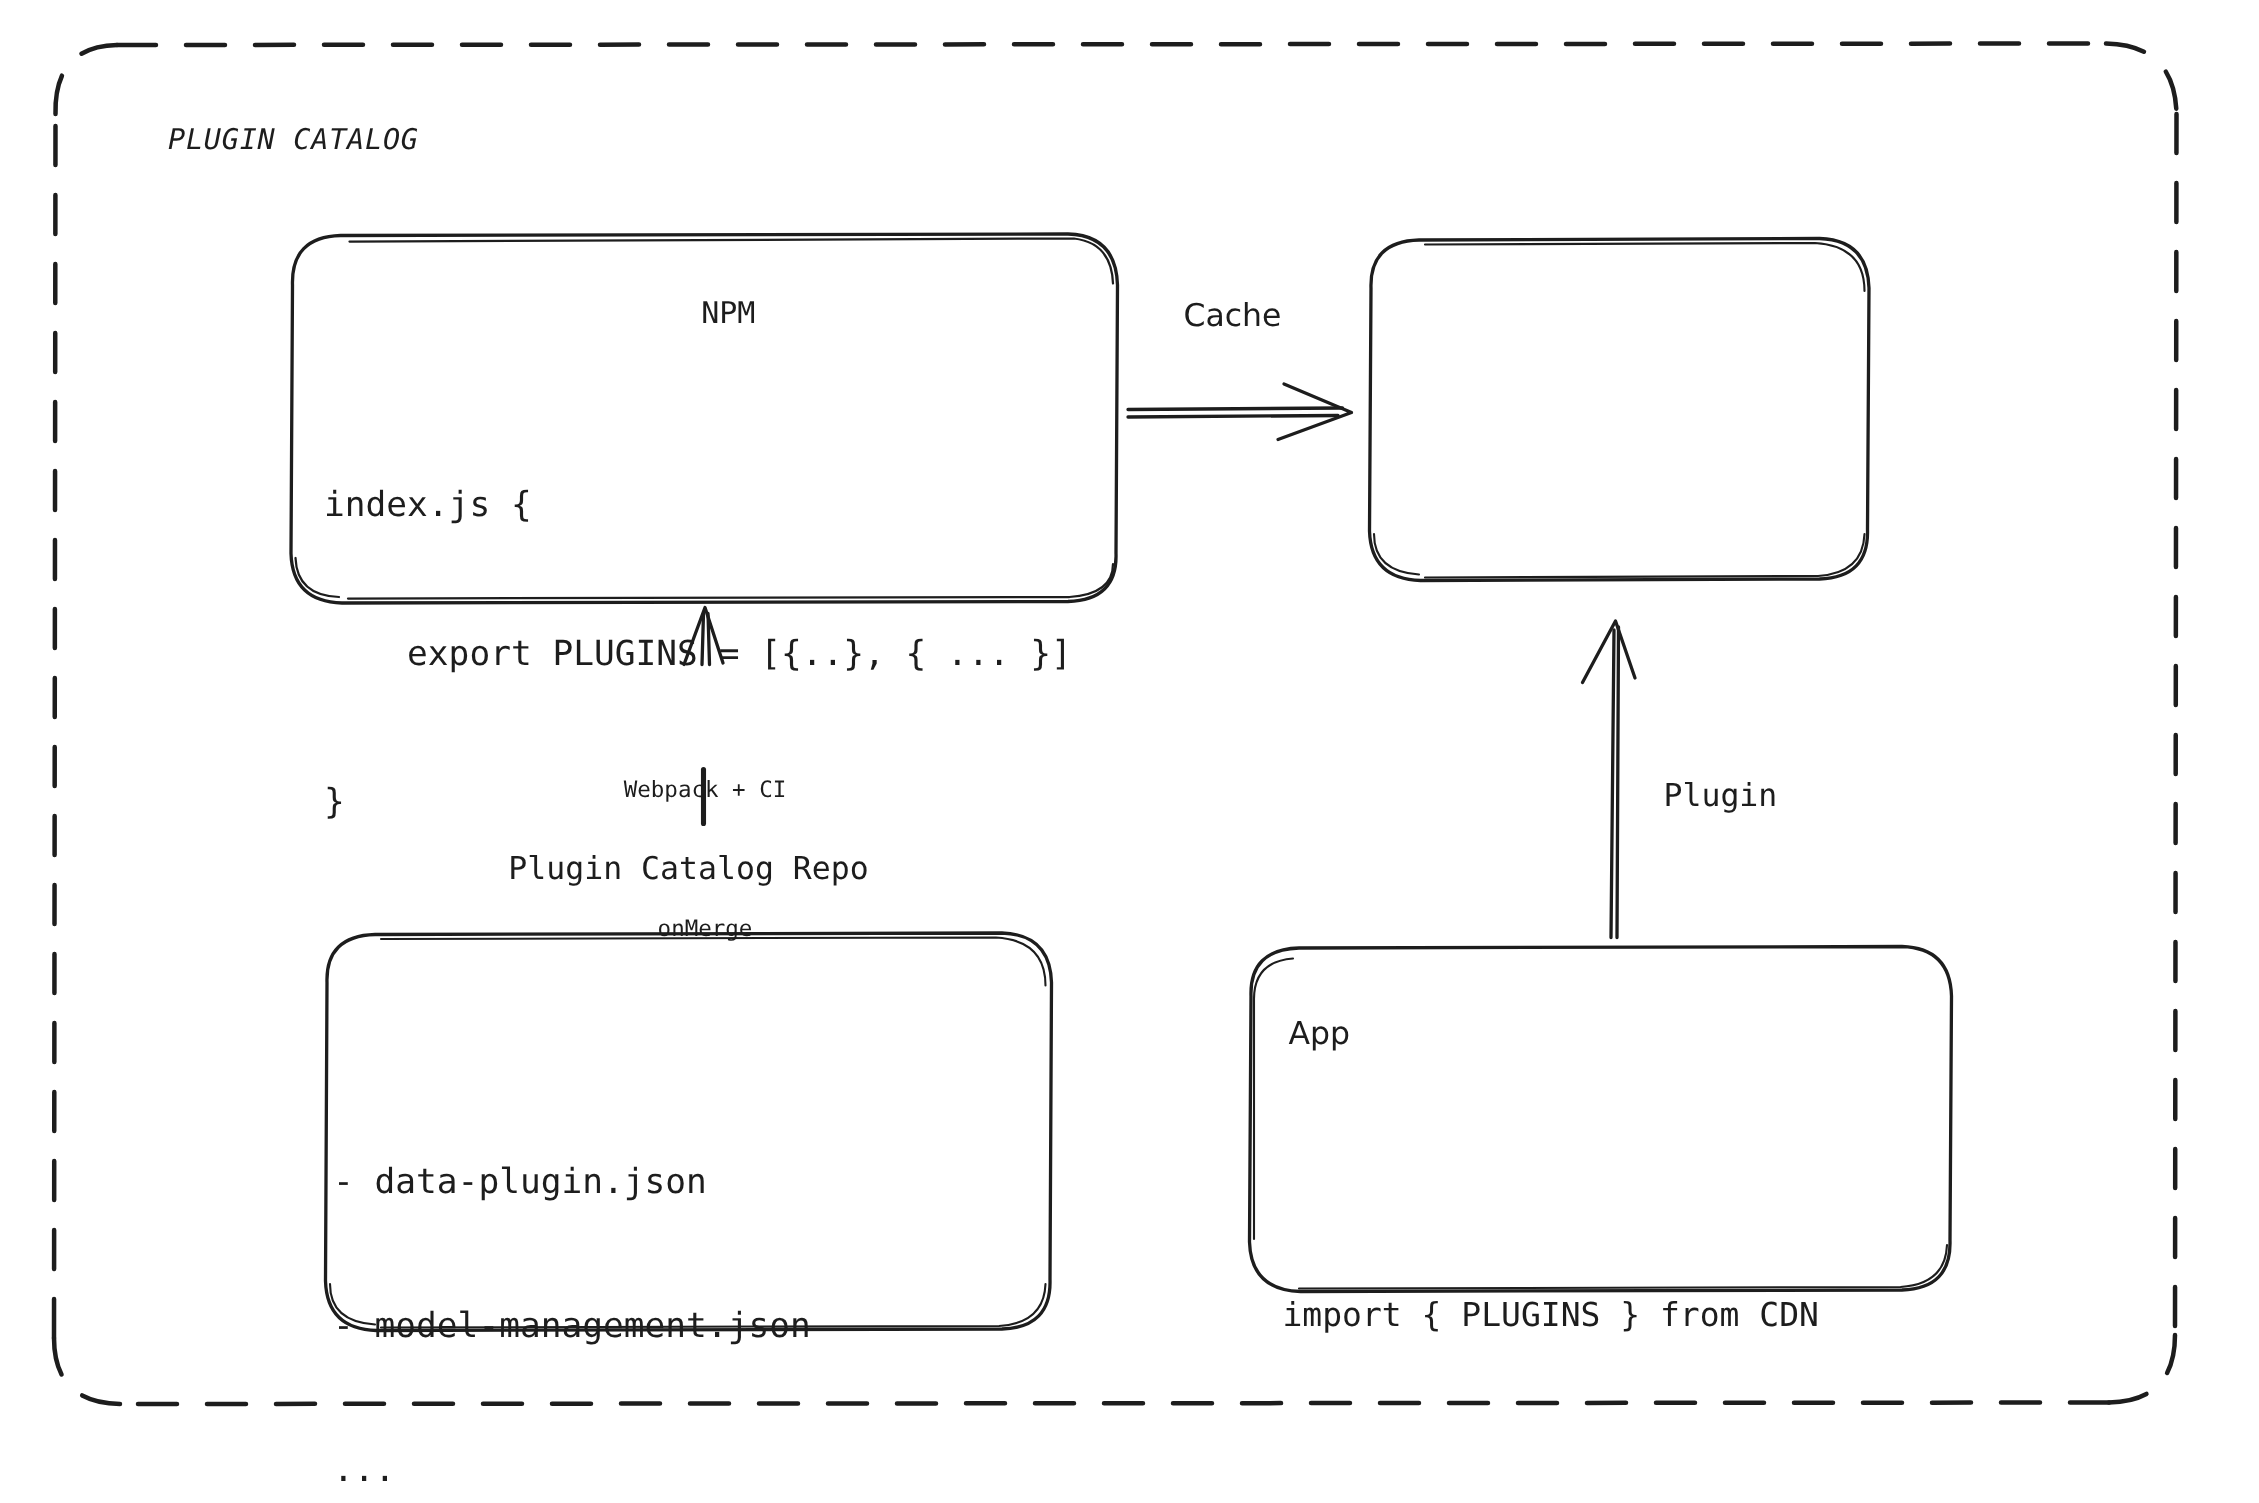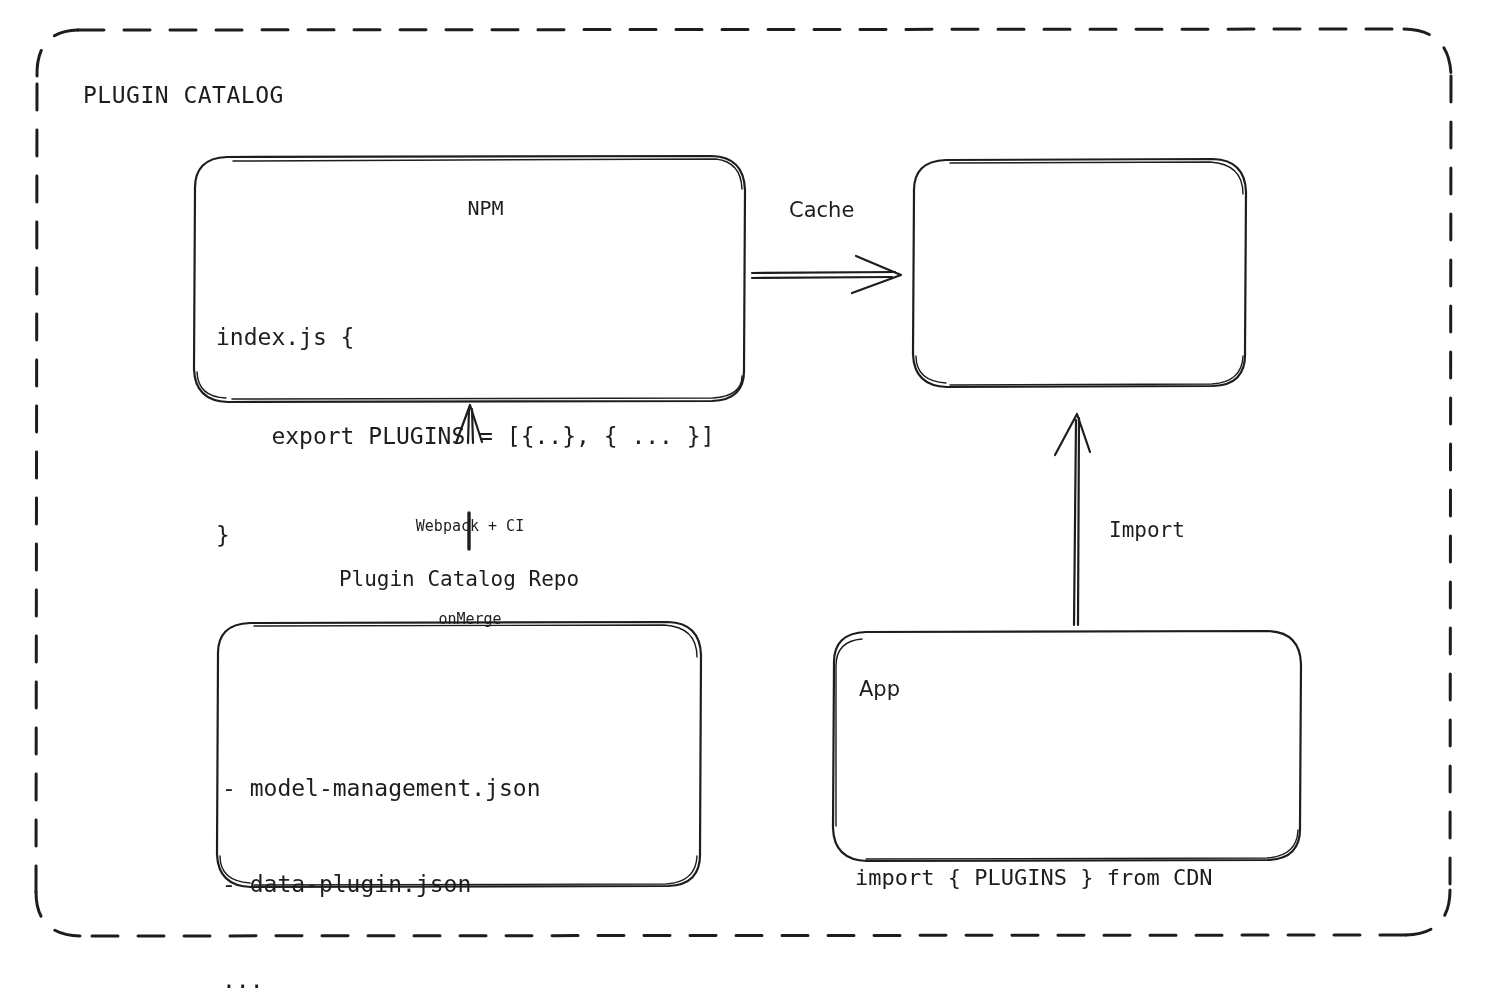--- a/index.html
+++ b/index.html
@@ -24,24 +24,25 @@
     pointer-events: none;
   }
   .txt {
     position: absolute;
     white-space: pre;
     color: #1d1d1d;
     line-height: 1.0;
   }
   
   .group-title {
-    left: 83px;
+    left: 112px;
     top: 84px;
-    font-size: 23px;
+    font-size: 19px;
     letter-spacing: 0.5px;
+    font-style: italic;
   }
   
   .npm-title {
     left: 210px;
     top: 198px;
     width: 551px;
     text-align: center;
     font-size: 20px;
   }
   .npm-code {
@@ -193,26 +194,26 @@
   </div>
 
 
   <div class="txt label-cache">Cache</div>
 
   <div class="txt label-webpack">
     <div>Webpack + CI</div>
     <div>onMerge</div>
   </div>
 
-  <div class="txt label-import">Import</div>
+  <div class="txt label-import">Plugin</div>
 
   <div class="txt label-repo">Plugin Catalog Repo</div>
   <div class="txt repo-list">
+    <div>- data-plugin.json</div>
     <div>- model-management.json</div>
-    <div>- data-plugin.json</div>
     <div>...</div>
   </div>
 
   <div class="txt app-title">App</div>
   <div class="txt app-code">
     <div>import { PLUGINS } from CDN</div>
     
   </div>
 
 </div>

